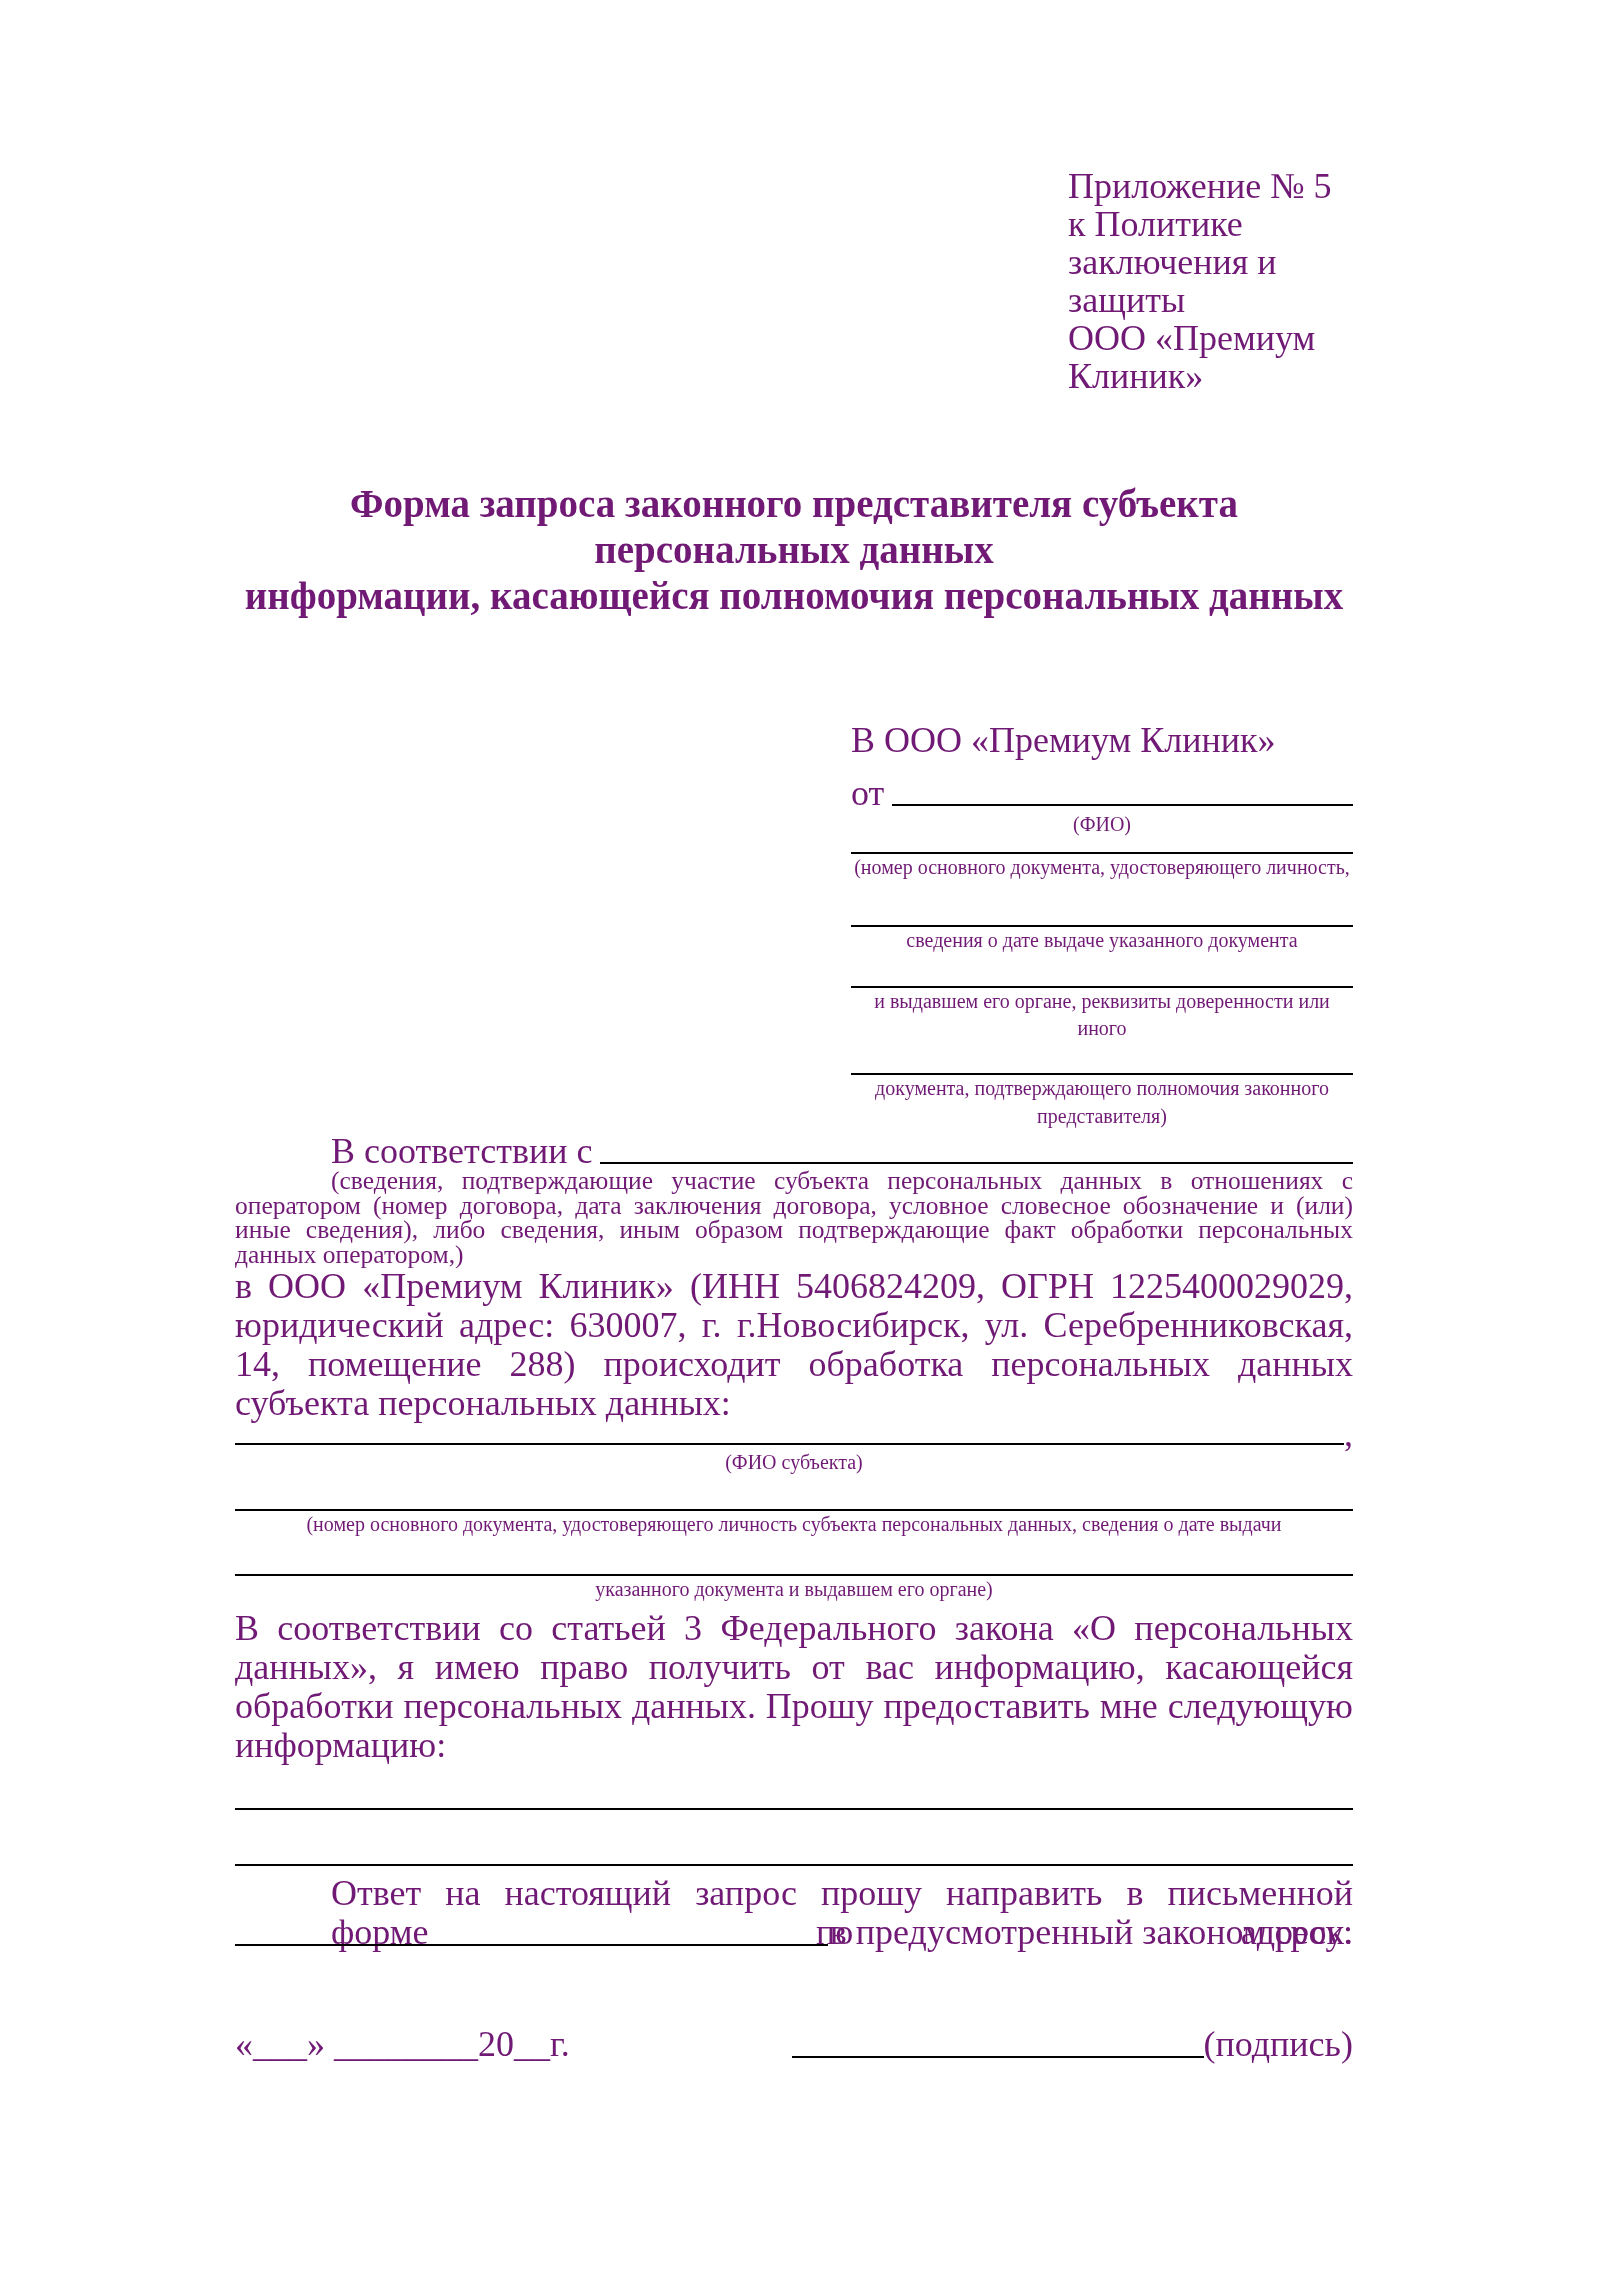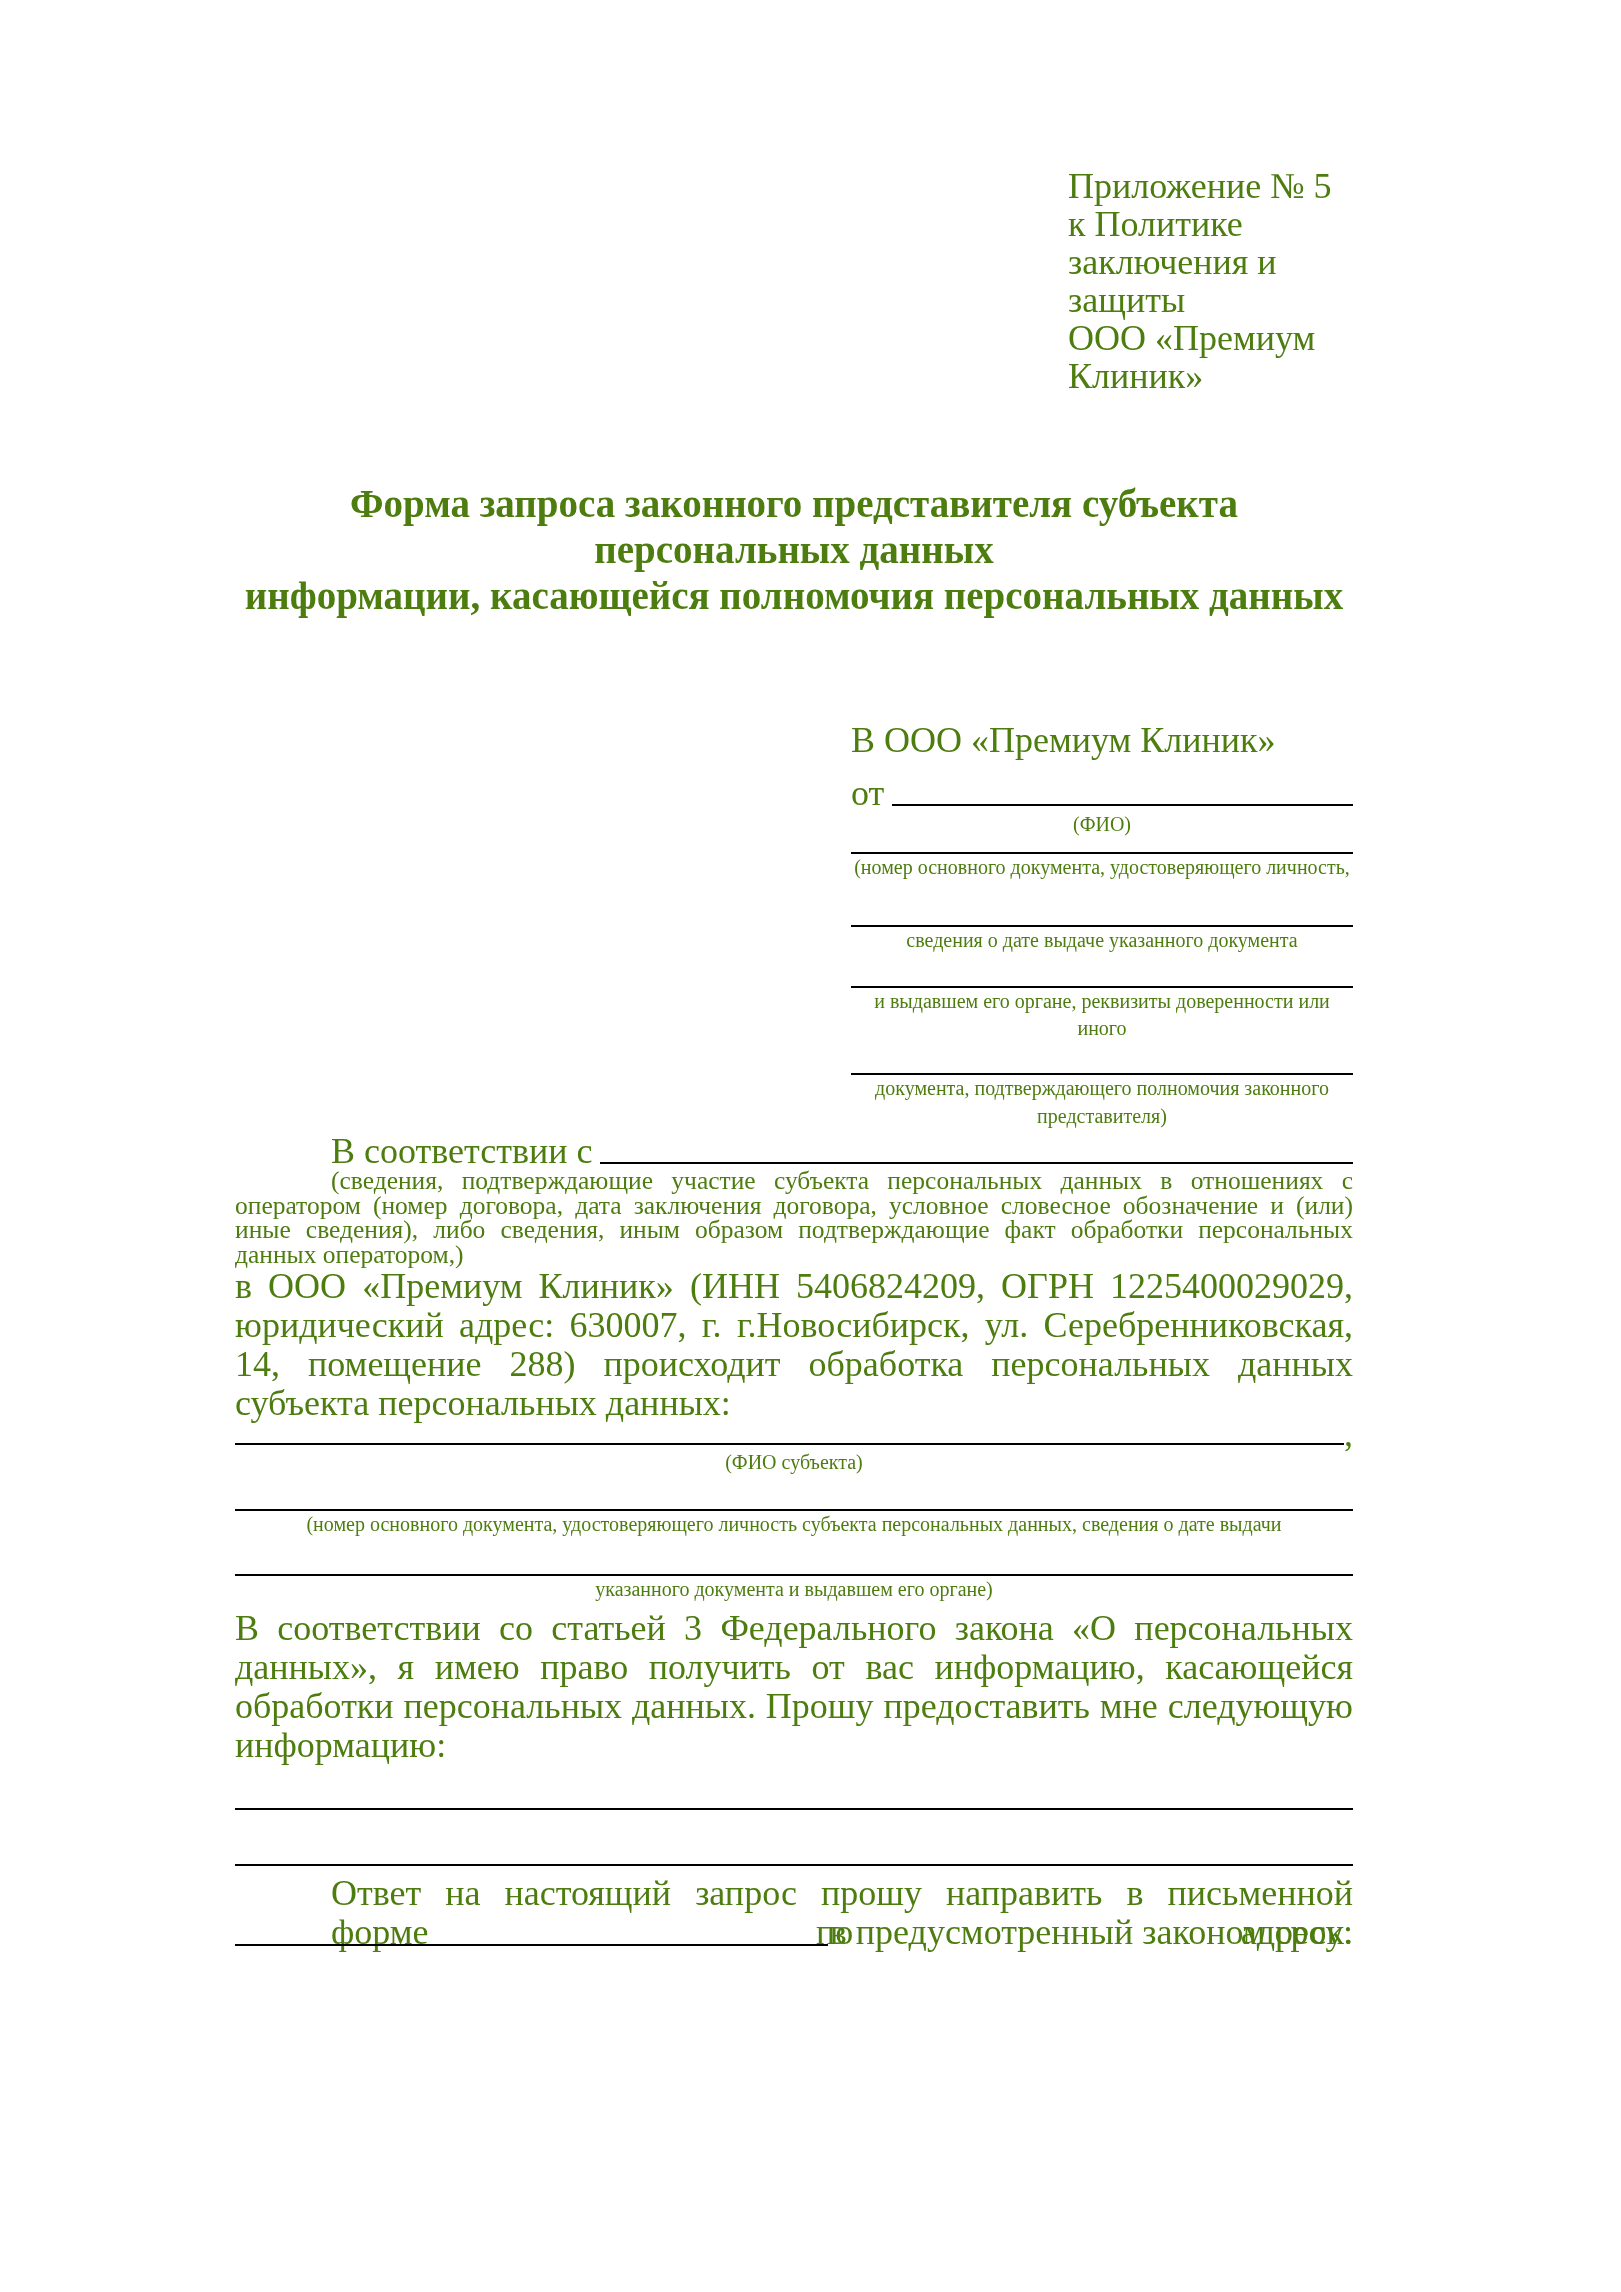--- a/index.html
+++ b/index.html
@@ -1,21 +1,21 @@
 <!DOCTYPE html>
 <html><head>
 <meta charset="utf-8">
 <style>
   html, body { margin: 0; padding: 0; background: #ffffff; }
   .page {
     position: relative;
     width: 1468px;
     height: 2293px;
     background: #ffffff;
-    color: #4d7c0f;
+    color: #701a75;
     box-sizing: border-box;
     padding: 167px 115px 0 235px;
     font-family: "Liberation Serif", "DejaVu Serif", serif;
     font-size: 36px;
     line-height: 39px;
     overflow: hidden;
   }
   .hdr { margin-left: 833px; line-height: 38px; }
   .title {
     margin-top: 86px;
@@ -131,15 +131,22 @@
 
   <div class="fline b1"></div>
   <div class="fline b2"></div>
 
   <div class="jline">Ответ на настоящий запрос прошу направить в письменной форме по адресу:</div>
   <div class="rrow">
     <span class="uline"></span>
     <span>в предусмотренный законом срок.</span>
   </div>
 
+  <div class="sigrow">
+    <span>«___» ________20__г.</span>
+    <span class="sgroup">
+      <span class="uline sgul"></span>
+      <span>(подпись)</span>
+    </span>
+  </div>
 
 </div>
 
 
 </body></html>

